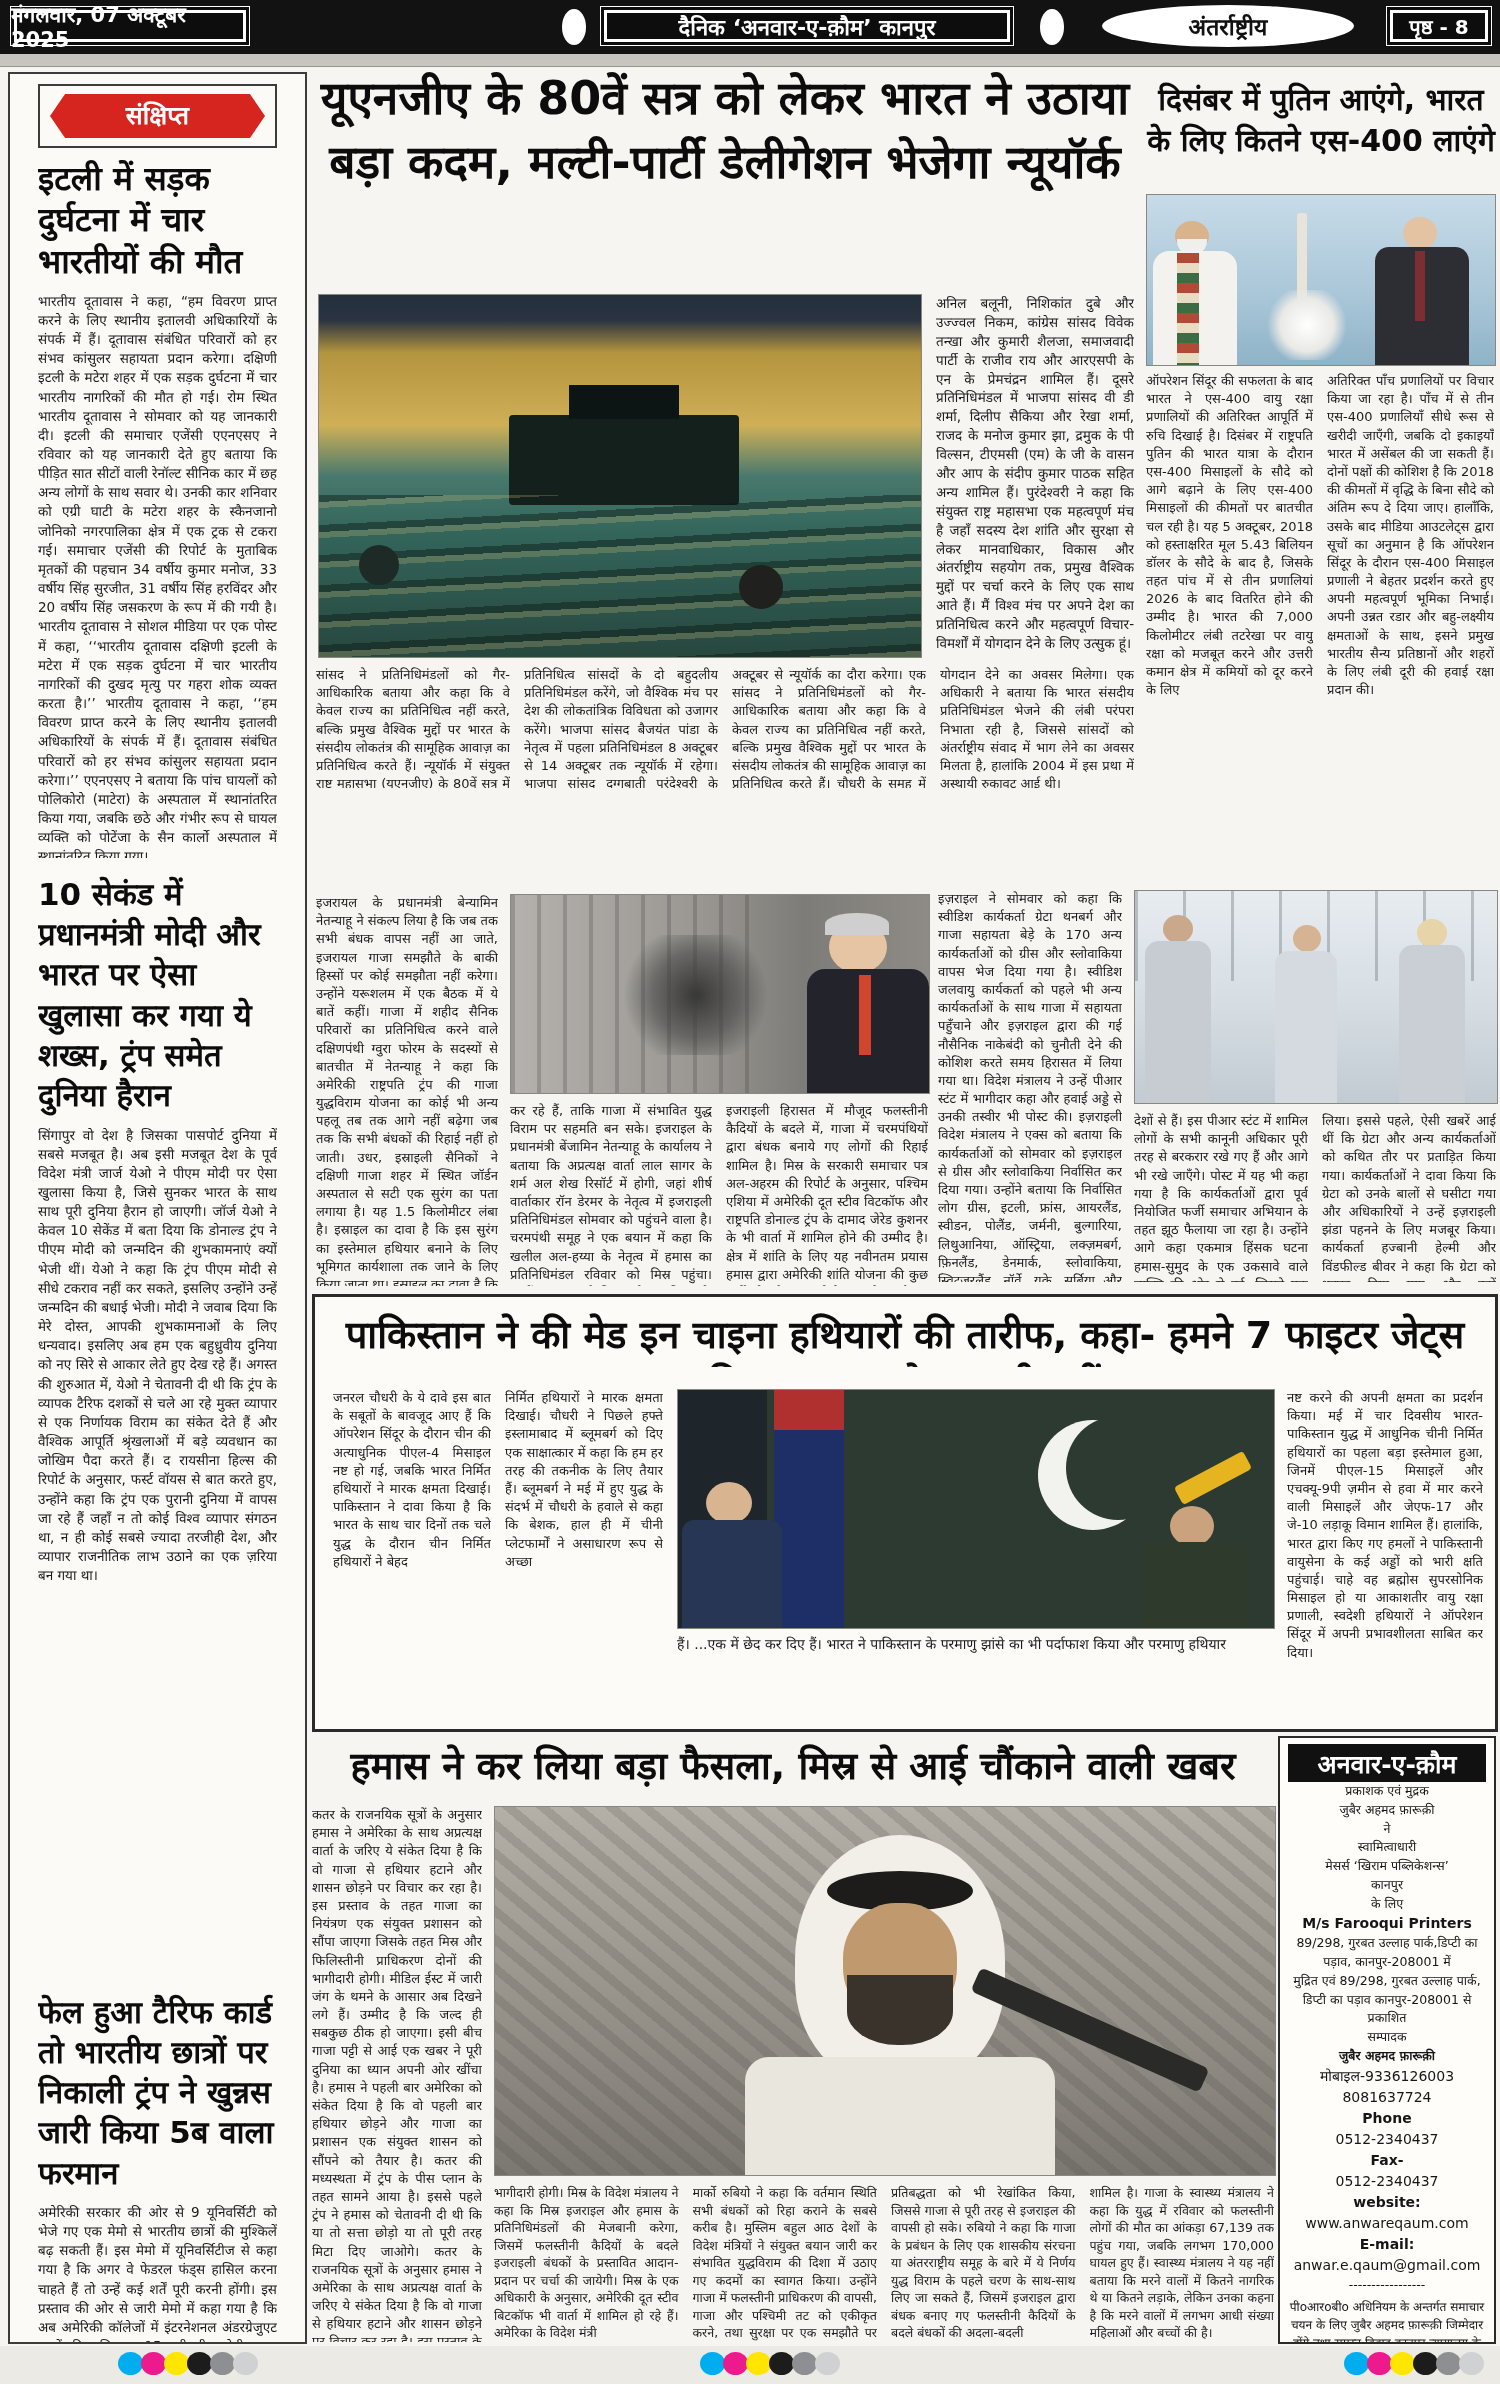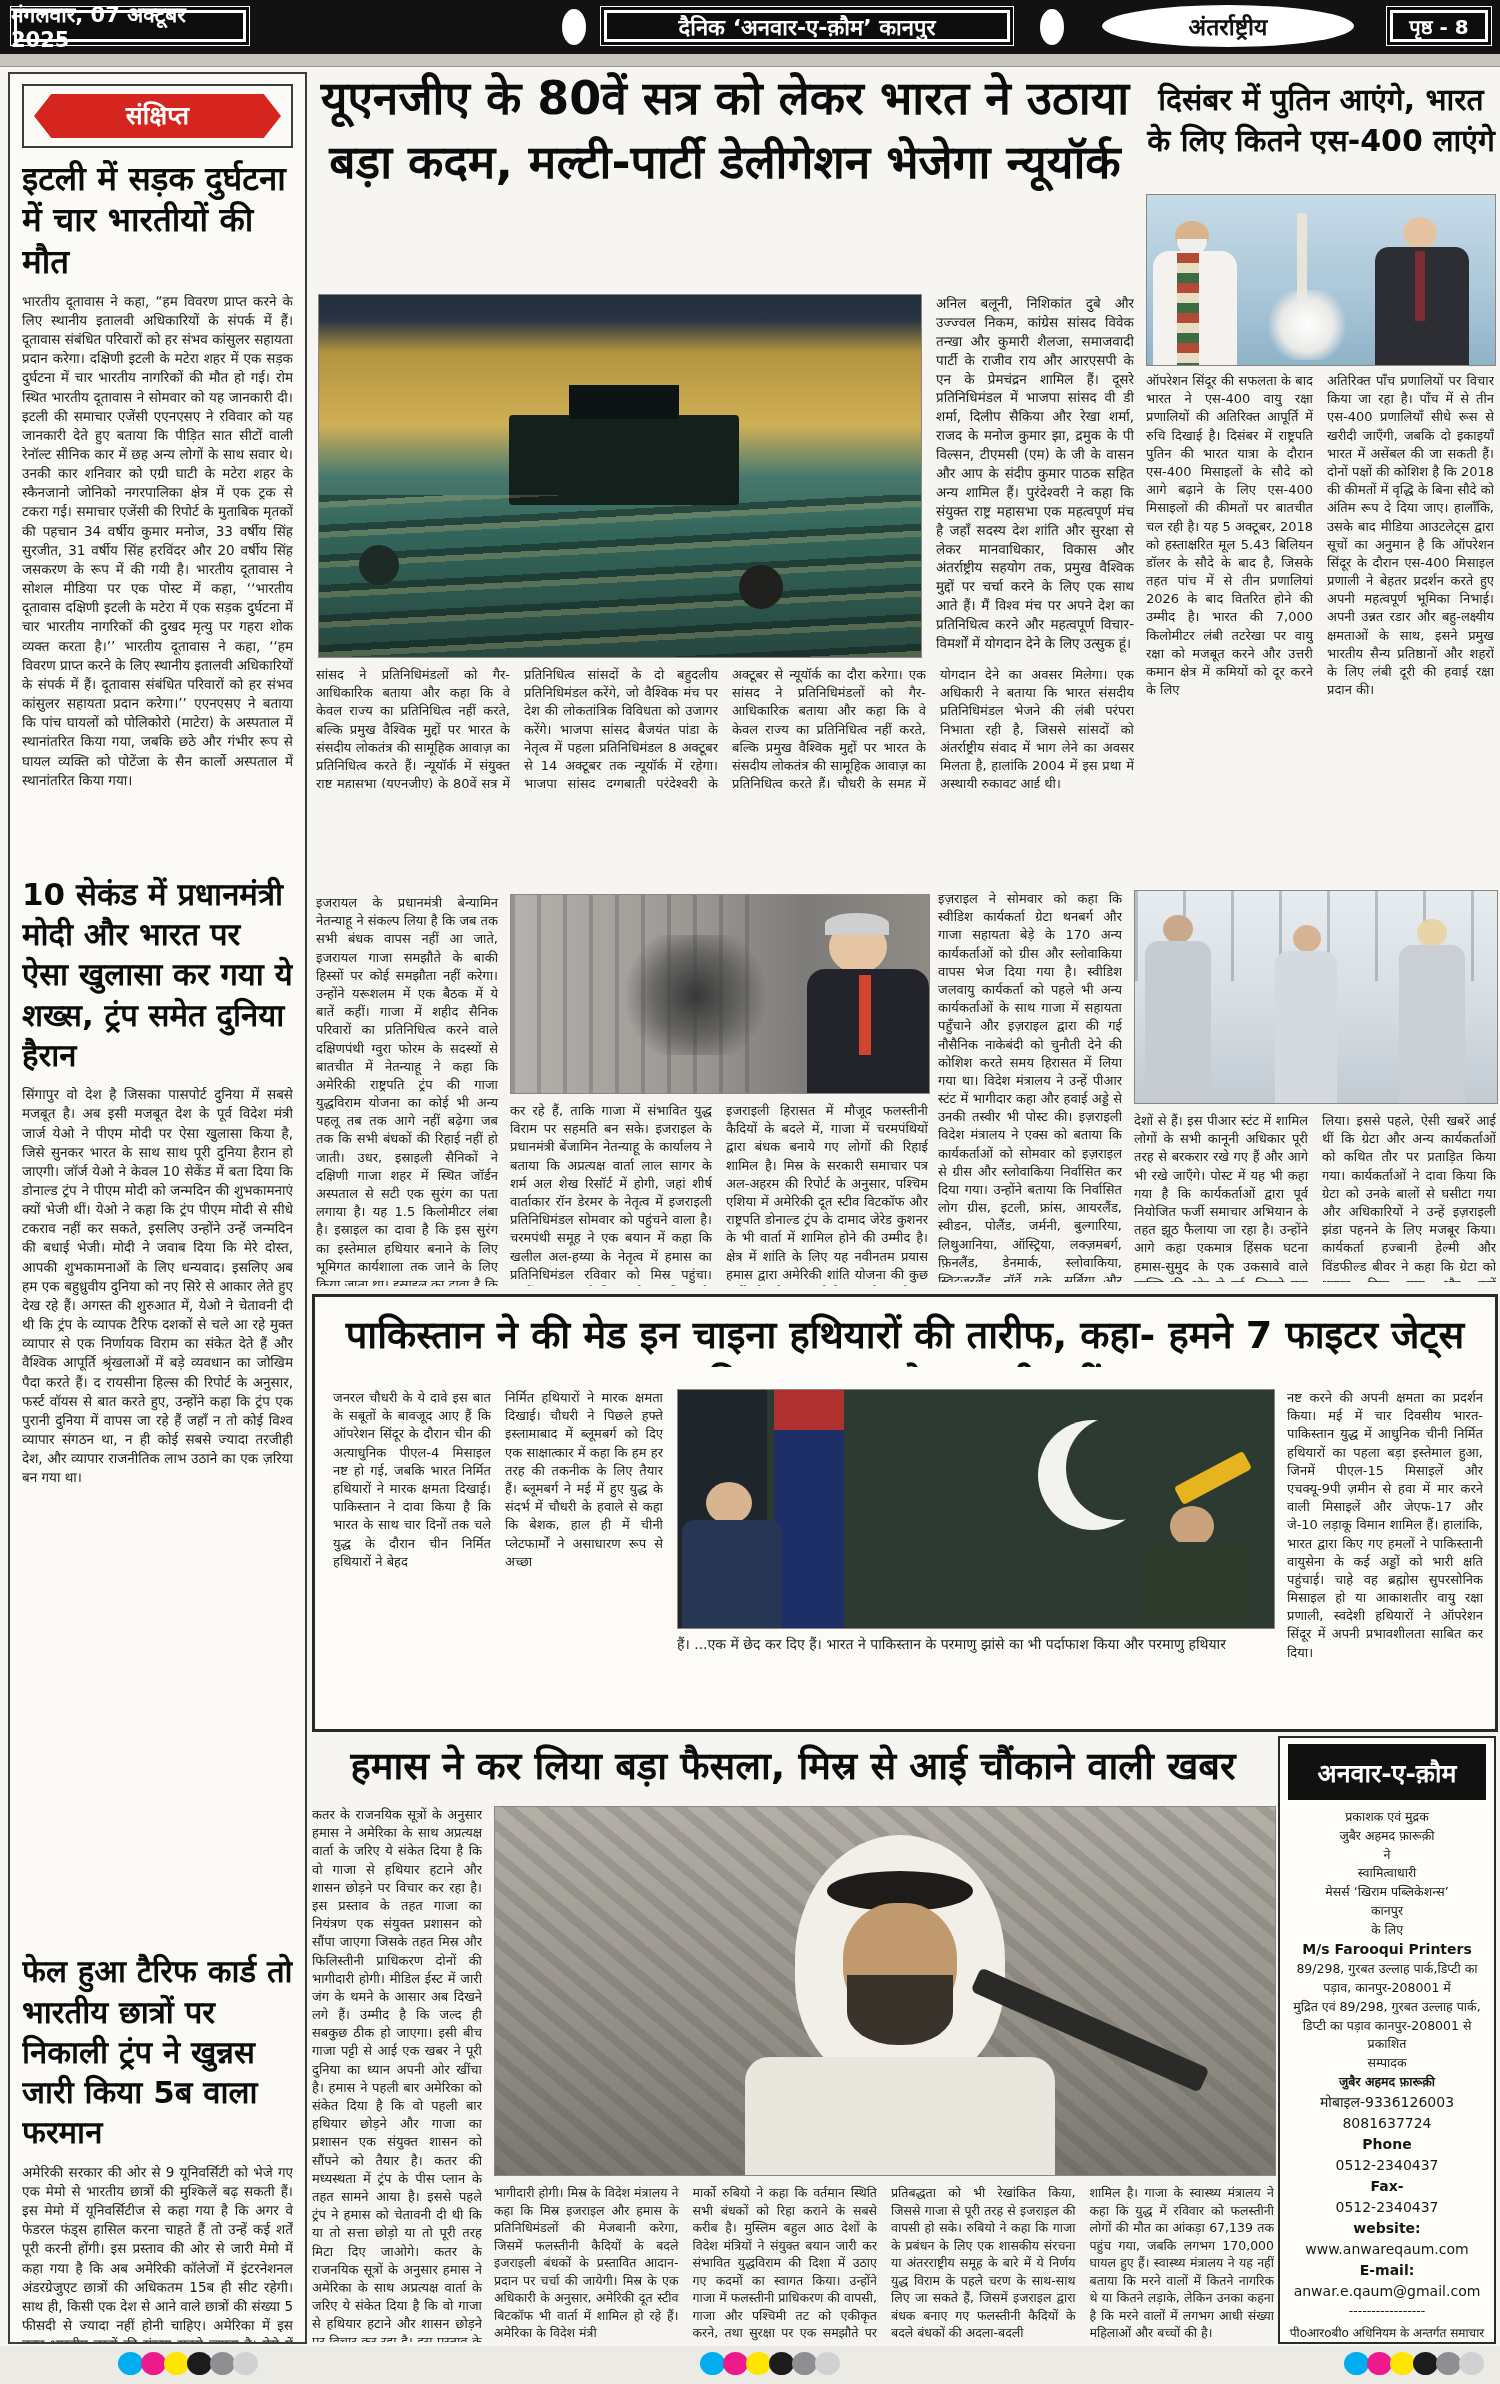--- a/index.html
+++ b/index.html
@@ -12,39 +12,39 @@
             justify-content:center;background:#0d0d0d;}
   .mast-dot{position:absolute;top:9px;width:24px;height:36px;background:#fff;border-radius:50%;}
   .mast-oval{position:absolute;top:5px;height:42px;background:#fff;color:#111;border-radius:50%;
              font-weight:800;display:flex;align-items:center;justify-content:center;font-size:23px;}
   .gray-strip{position:absolute;left:0;top:54px;width:1500px;height:12px;background:#c8c5c0;border-bottom:1px solid #9a9791;}
   
   .bodytext{font-size:13px;line-height:1.4;text-align:justify;overflow:hidden;color:#1b1b1b;}
   .headline{font-weight:800;color:#0c0c0c;overflow:hidden;}
   
   .left-col{position:absolute;left:8px;top:72px;width:299px;height:2272px;border:2px solid #3c3c3c;
-            background:#fbfaf7;box-sizing:border-box;padding:8px 12px;overflow:hidden;}
+            background:#fbfaf7;box-sizing:border-box;padding:8px 28px;overflow:hidden;}
   .brief-box{border:2px solid #3c3c3c;padding:8px 10px;margin:2px 0 10px;}
   .ribbon{color:#fff;font-size:25px;font-weight:800;text-align:center;height:44px;line-height:44px;
           clip-path:polygon(0 50%,7% 0,93% 0,100% 50%,93% 100%,7% 100%);}
   .lc-h1{font-size:33px;line-height:1.25;margin:6px 0 10px;}
   .lc-h2{font-size:31px;line-height:1.3;margin:16px 0 10px;}
   .lc-body{font-size:13.5px;line-height:1.42;}
   
   .photo{position:absolute;overflow:hidden;border:1px solid #8a8781;}
   .ph{position:absolute;}
   
   .abs{position:absolute;}
   .cols{display:flex;gap:14px;}
   .cols>div{flex:1;}
   .boxed{border:3px solid #2a2a2a;background:#fcfbf8;box-sizing:border-box;}
   
   .imprint{position:absolute;left:1278px;top:1736px;width:218px;height:608px;border:2px solid #2a2a2a;
            background:#fffdf9;box-sizing:border-box;padding:6px 8px;text-align:center;overflow:hidden;}
-  .imp-title{background:#111;color:#fff;font-weight:800;font-size:25px;padding:11px 0;margin-bottom:8px;}
+  .imp-title{background:#111;color:#fff;font-weight:800;font-size:25px;padding:2px 0;}
   .imp-line{font-size:12.5px;line-height:1.5;}
   .imp-line.en{font-weight:700;font-size:14px;}
   .imp-line.num{font-size:14px;}
   .imp-note{font-size:12px;line-height:1.5;margin-top:4px;}
   
   .footer-strip{position:absolute;left:0;top:2346px;width:1500px;height:38px;background:#eceae5;}
   .dots{position:absolute;top:2352px;display:flex;}
   .dot{width:25px;height:23px;border-radius:50%;margin-right:-2px;display:inline-block;}
 </style>
 </head>

